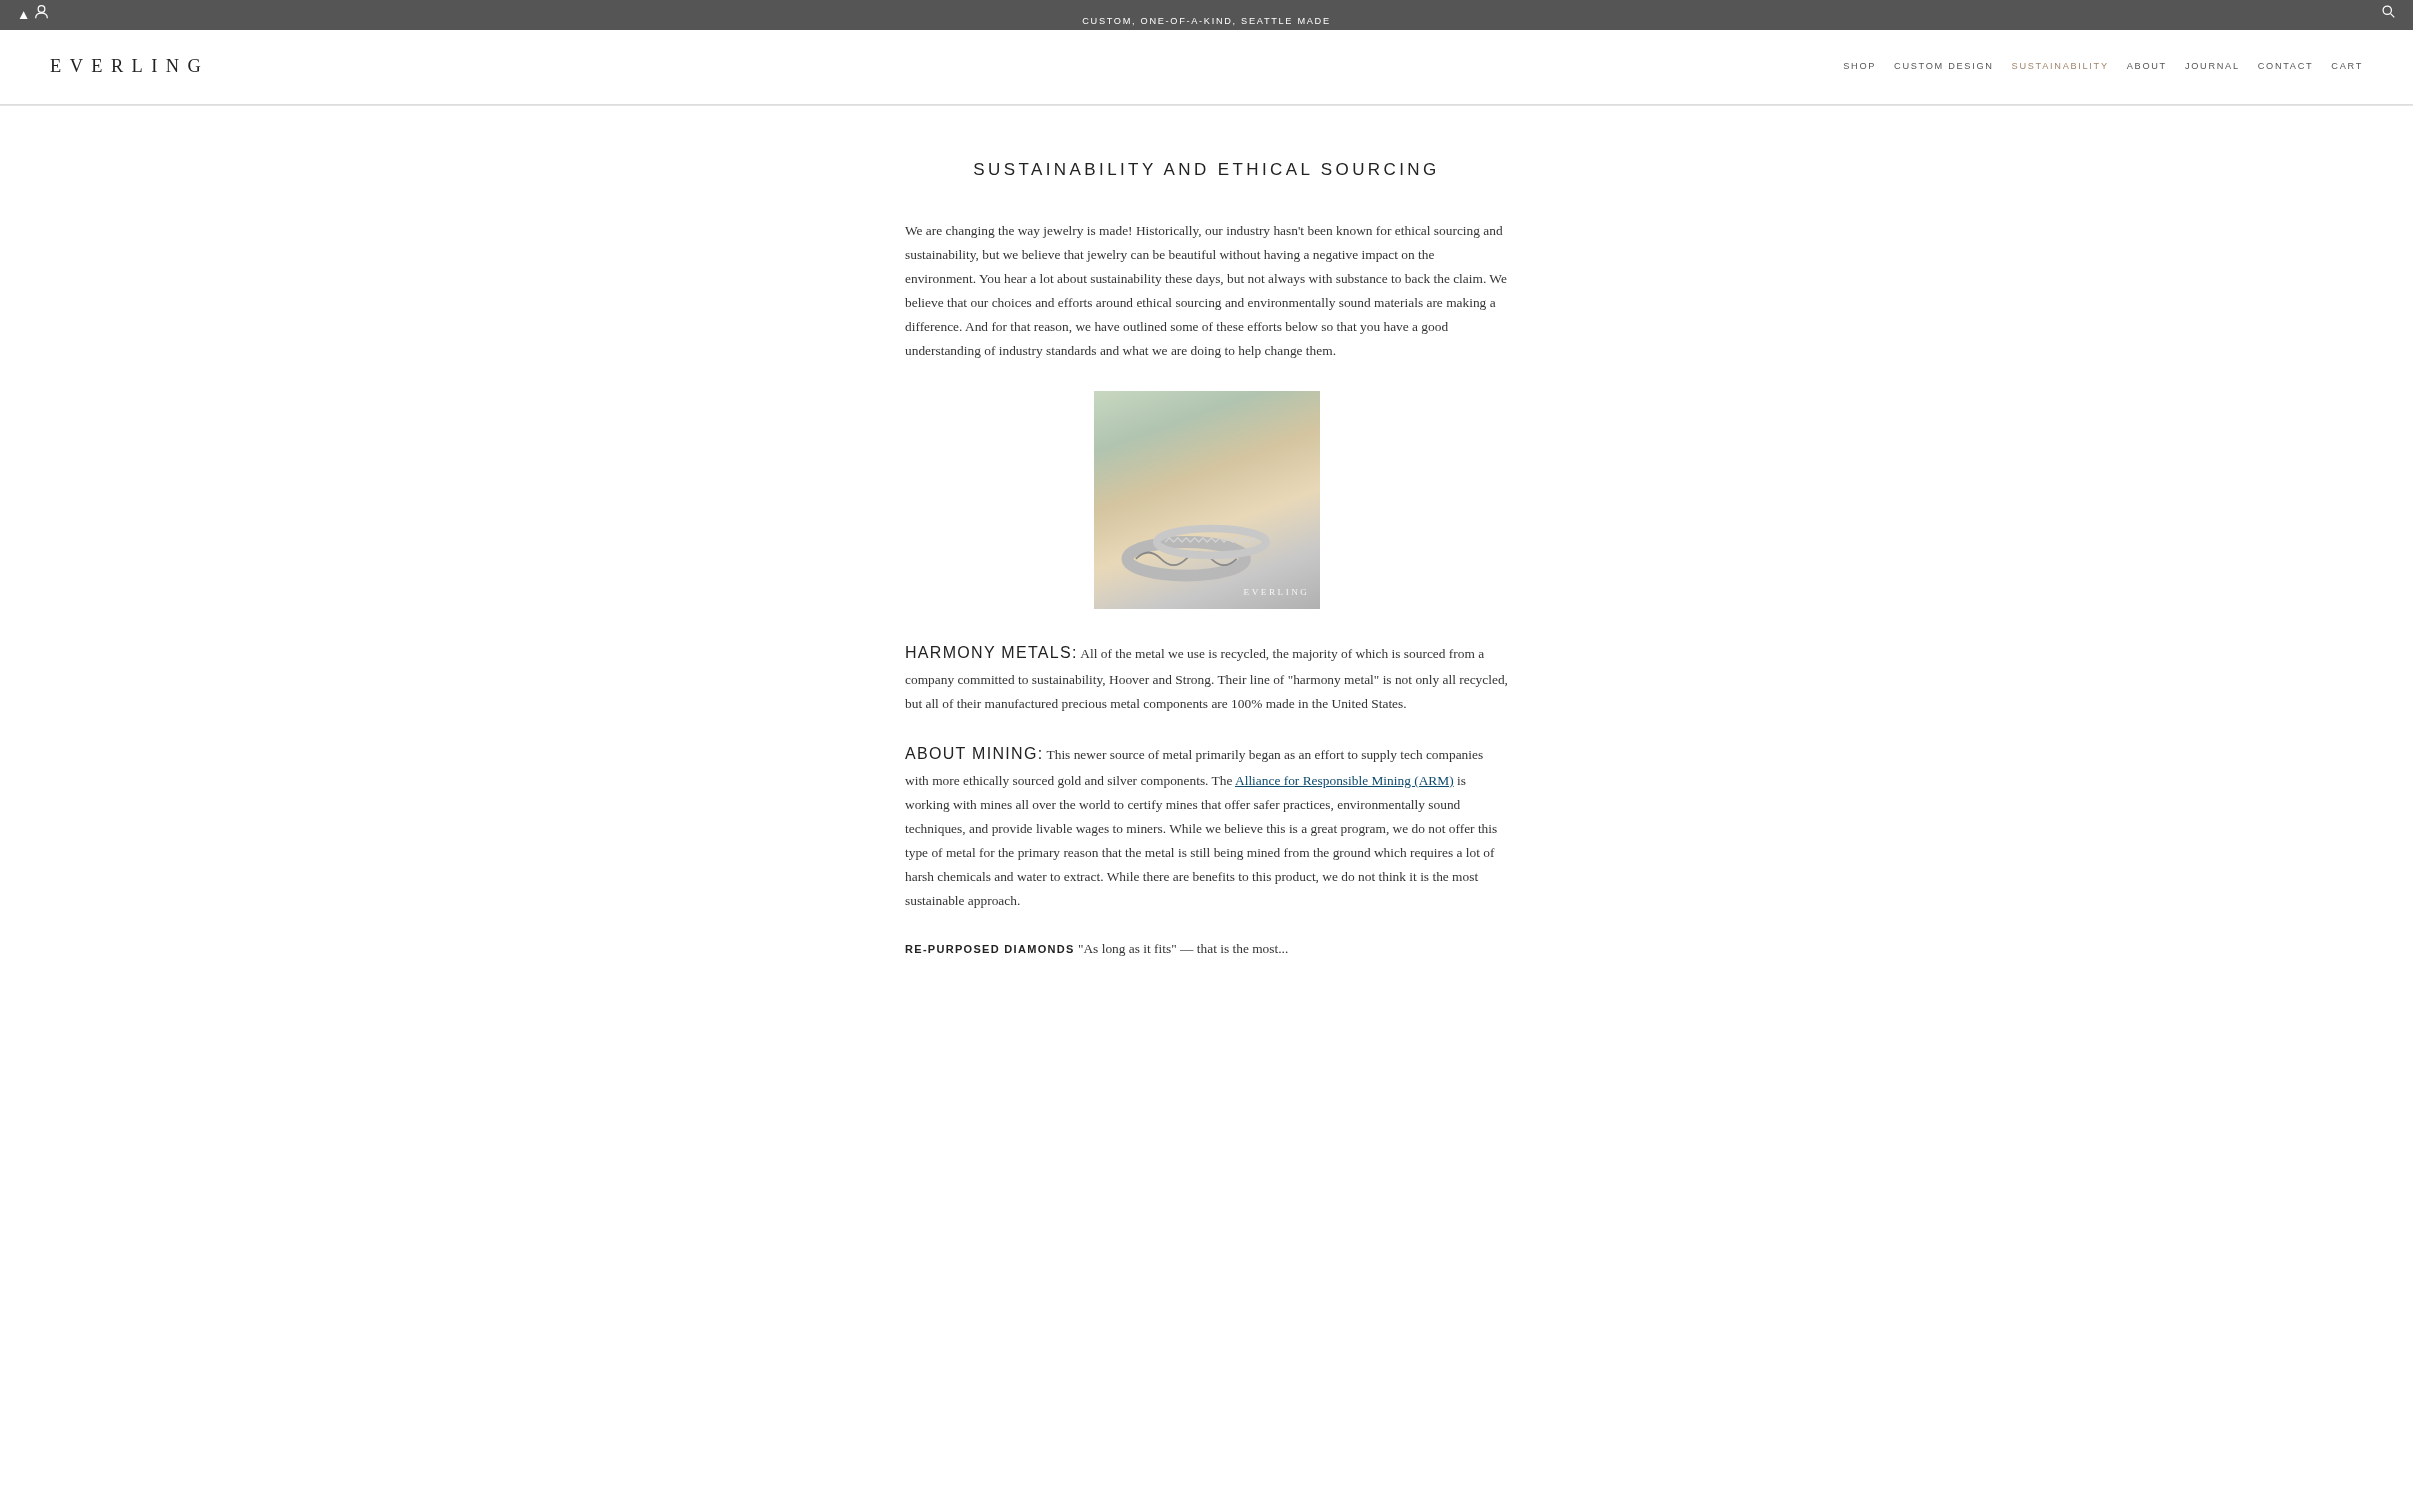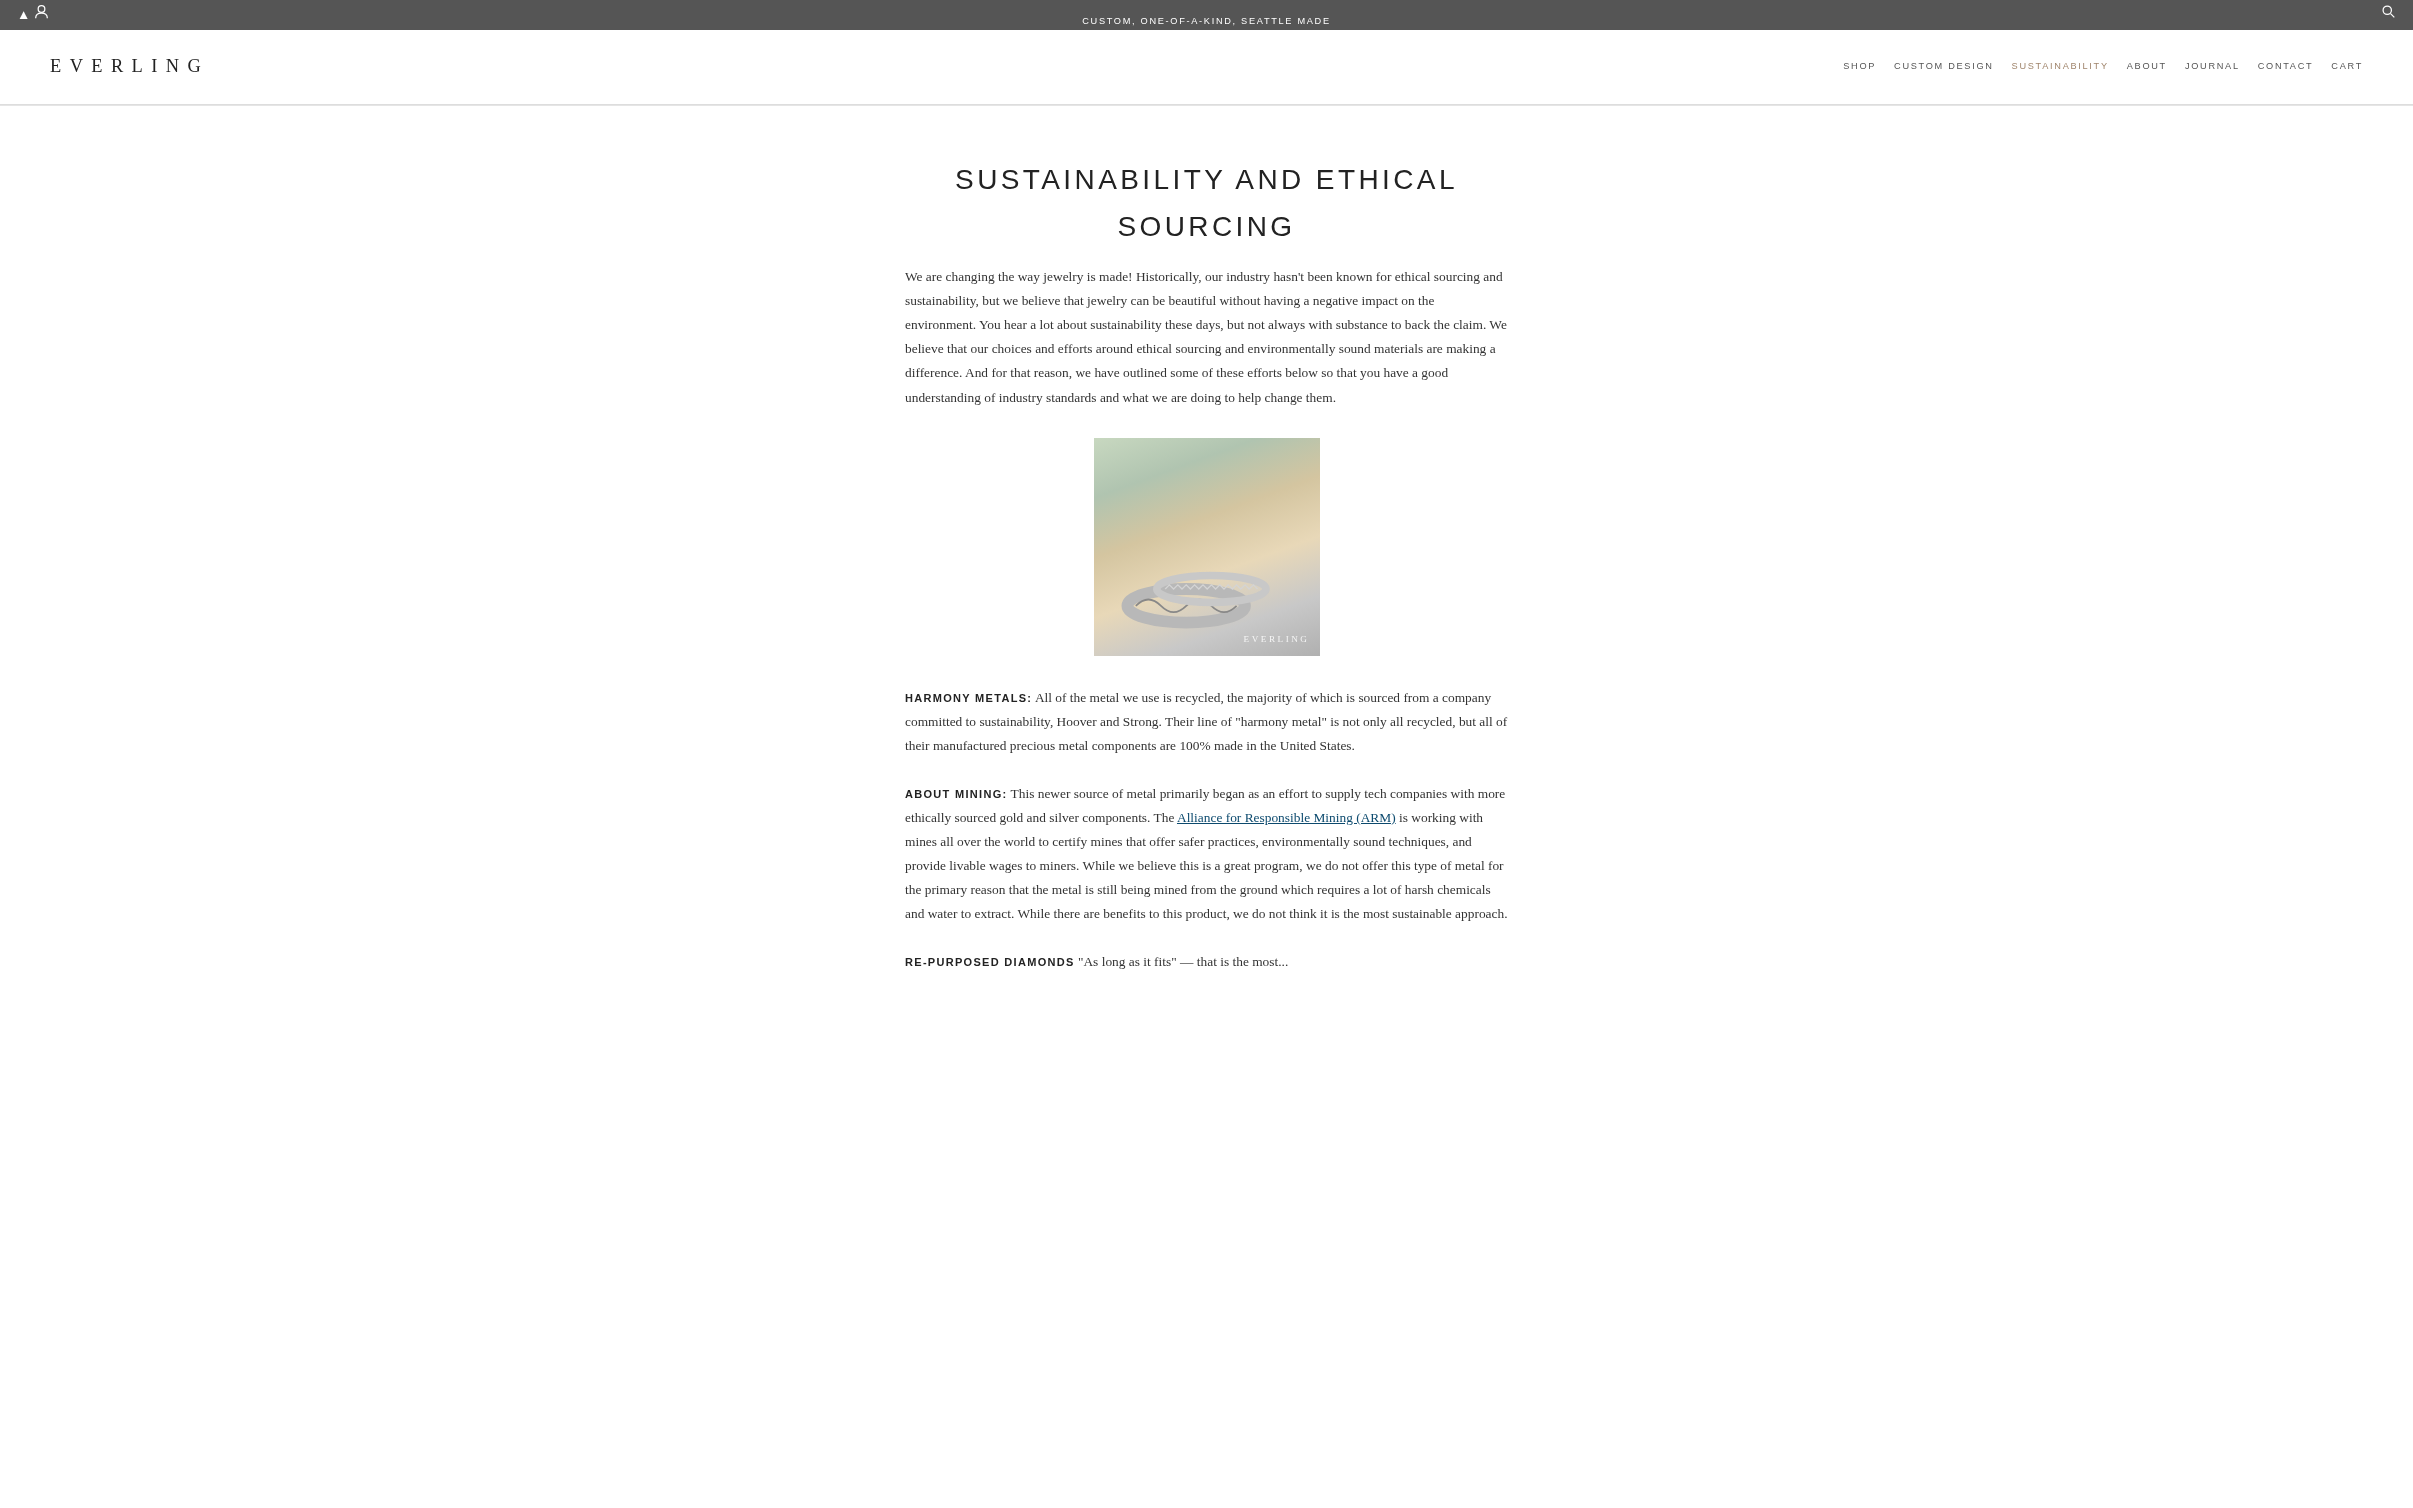--- a/index.html
+++ b/index.html
@@ -93,25 +93,25 @@
 
     
     main {
       max-width: 637px;
       margin: 0 auto;
       padding: 50px 17px 67px;
     }
 
     .page-title {
       font-family: Arial, sans-serif;
-      font-size: 28px;
+      font-size: 17px;
       letter-spacing: 3.4px;
       text-transform: uppercase;
       text-align: center;
-      margin-bottom: 14px;
+      margin-bottom: 34px;
       font-weight: normal;
       color: #222;
     }
 
     .intro-text {
       font-family: Georgia, serif;
       font-size: 13.4px;
       line-height: 1.8;
       color: #333;
       margin-bottom: 28px;
@@ -158,23 +158,23 @@
     .section-text {
       font-family: Georgia, serif;
       font-size: 13.4px;
       line-height: 1.8;
       color: #333;
       margin-bottom: 23.5px;
     }
 
     .section-text strong {
       font-family: Arial, sans-serif;
-      font-size: 11px;
+      font-size: 16px;
       letter-spacing: 1.3px;
-      font-weight: bold;
+      font-weight: normal;
       color: #222;
     }
 
     .section-text a {
       color: #0c4a6e;
       text-decoration: underline;
     }
 
     
     .repurposed-section {

